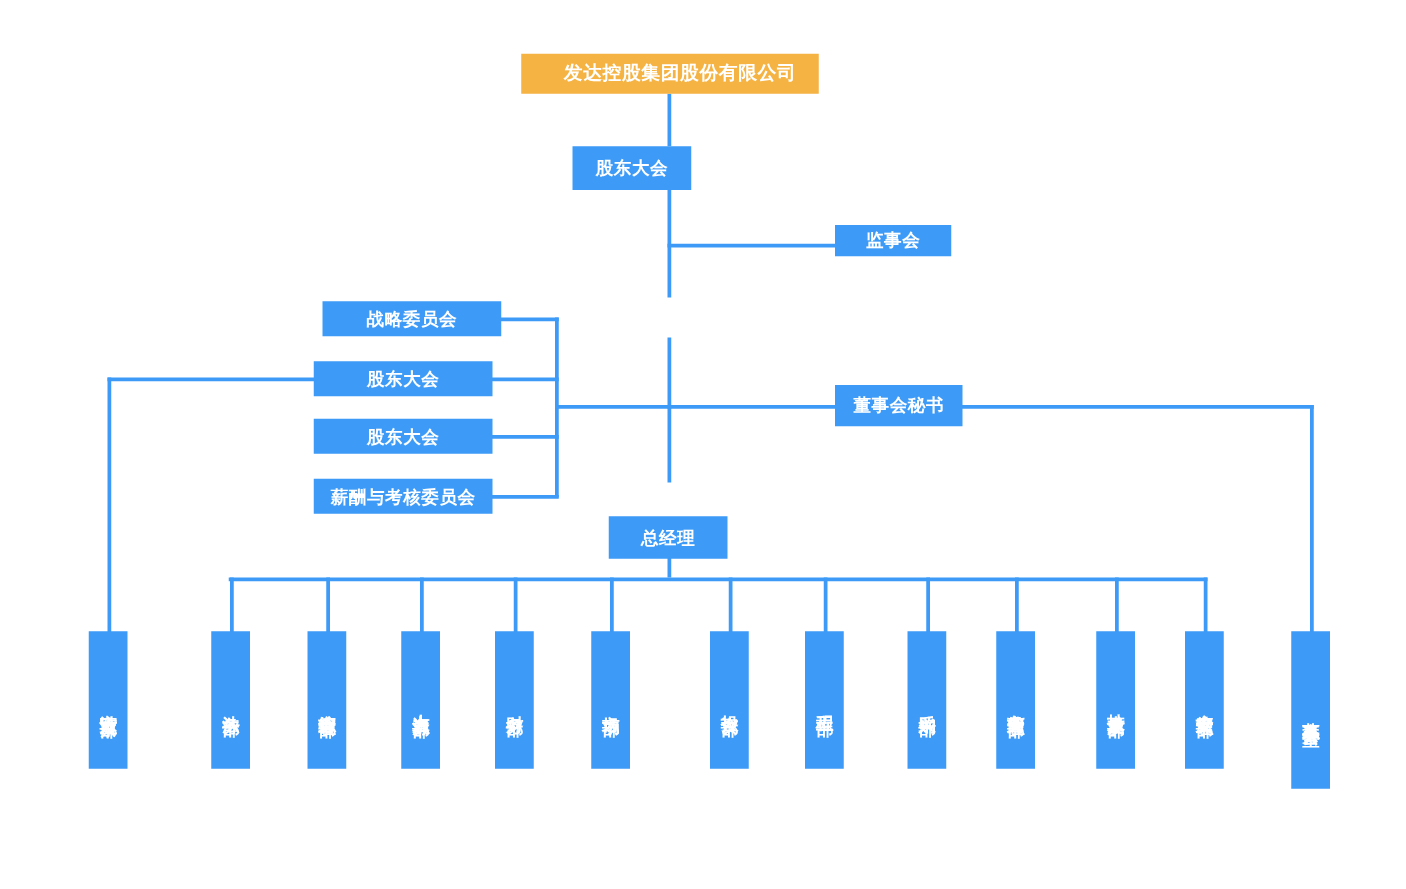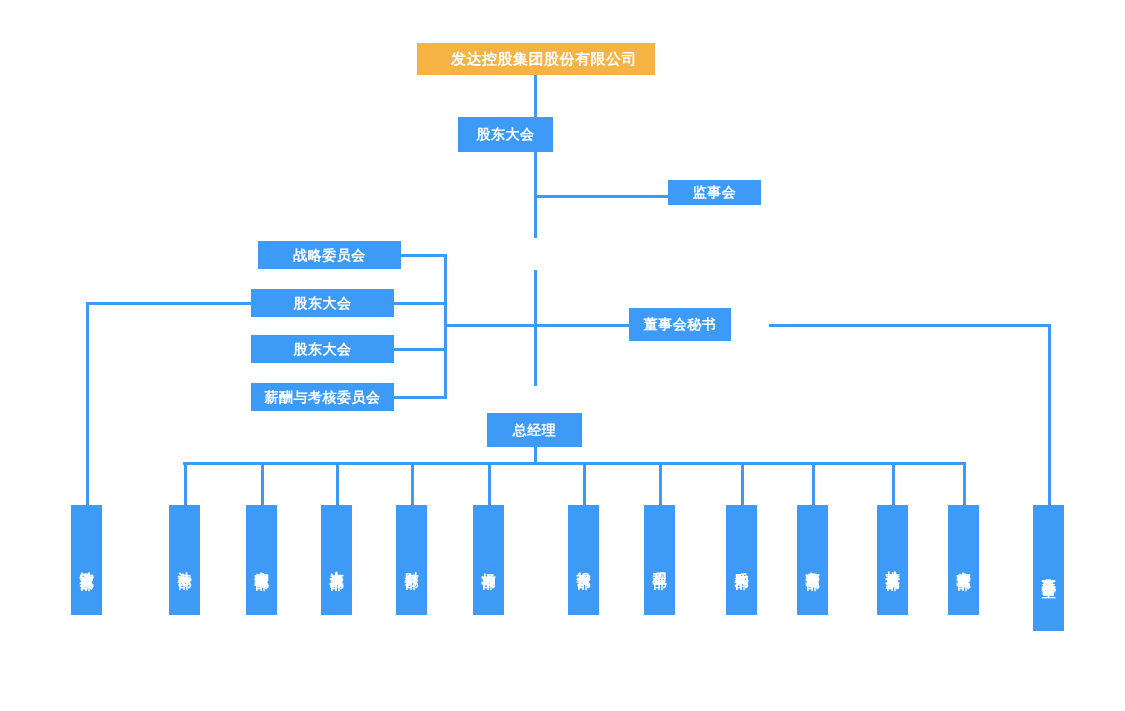--- a/index.html
+++ b/index.html
@@ -105,21 +105,21 @@
 
 
   <div class="node" style="left:258px; top:241px; width:143px; height:28px;">战略委员会</div>
 
   <div class="node" style="left:251px; top:289px; width:143px; height:28px;">股东大会</div>
 
   <div class="node" style="left:251px; top:335px; width:143px; height:28px;">股东大会</div>
 
   <div class="node" style="left:251px; top:383px; width:143px; height:28px;">薪酬与考核委员会</div>
 
-  <div class="node" style="left:629px; top:308px; width:102px; height:33px;">董事会秘书</div>
+  <div class="node" style="left:668px; top:308px; width:102px; height:33px;">董事会秘书</div>
 
   <div class="node" style="left:487px; top:385px; width:95px; height:34px;margin-top:28px;">总经理</div>
 
   <div class="node vertical" style="left:71px; top:505px; width:31px; height:110px;">审计监察部</div>
 
   <div class="node vertical" style="left:169px; top:505px; width:31px; height:110px;">法务部</div>
 
   <div class="node vertical" style="left:246px; top:505px; width:31px; height:110px;">综合管理部</div>
 
   <div class="node vertical" style="left:321px; top:505px; width:31px; height:110px;">人力资源部</div>

